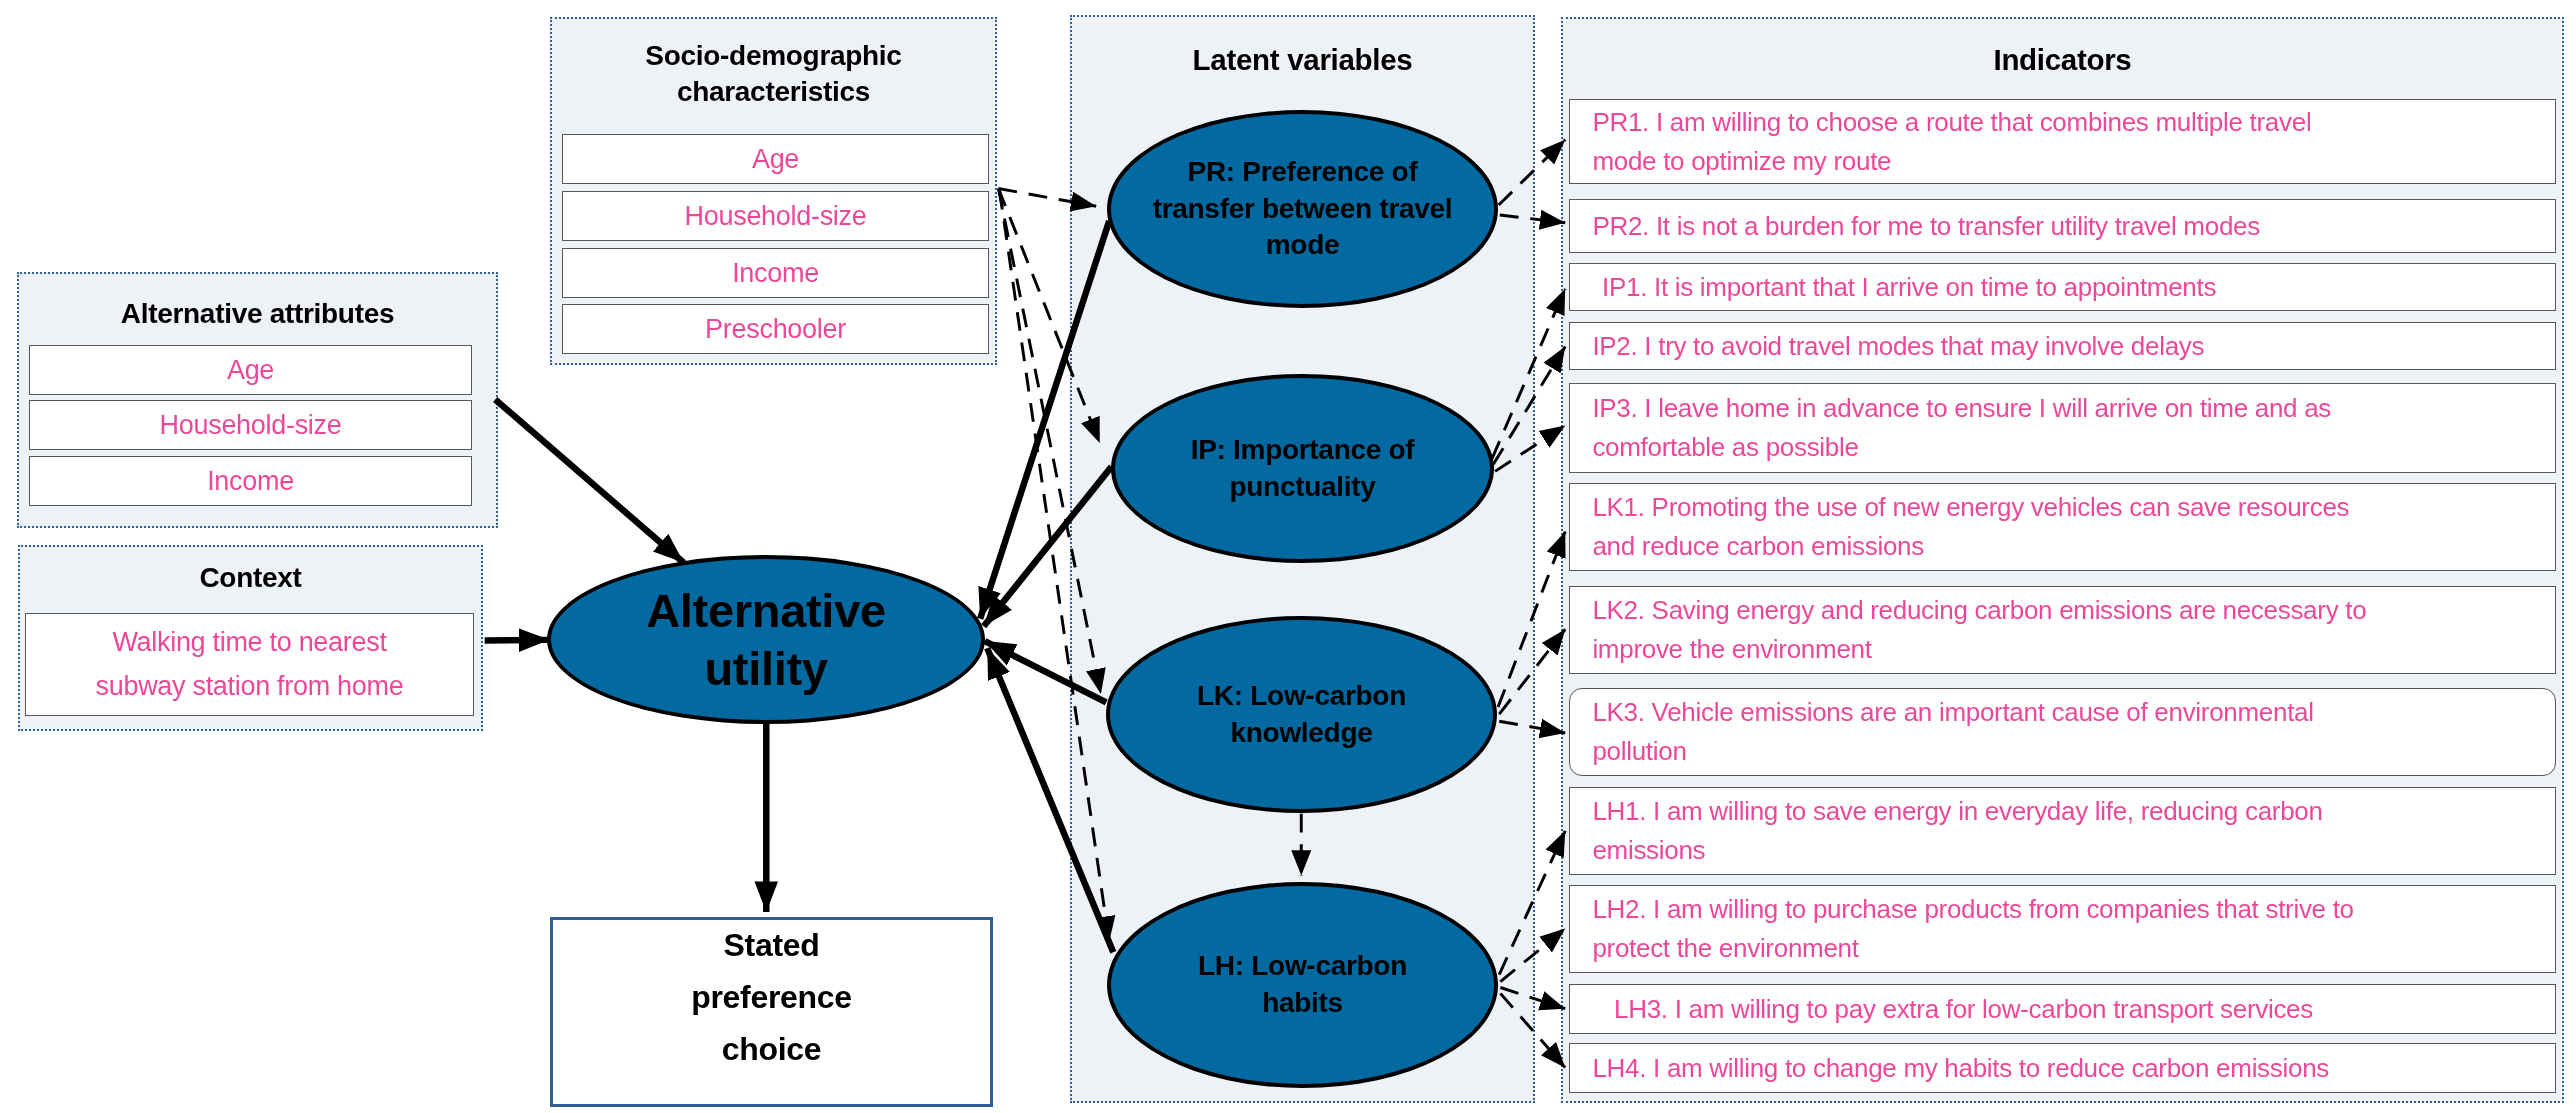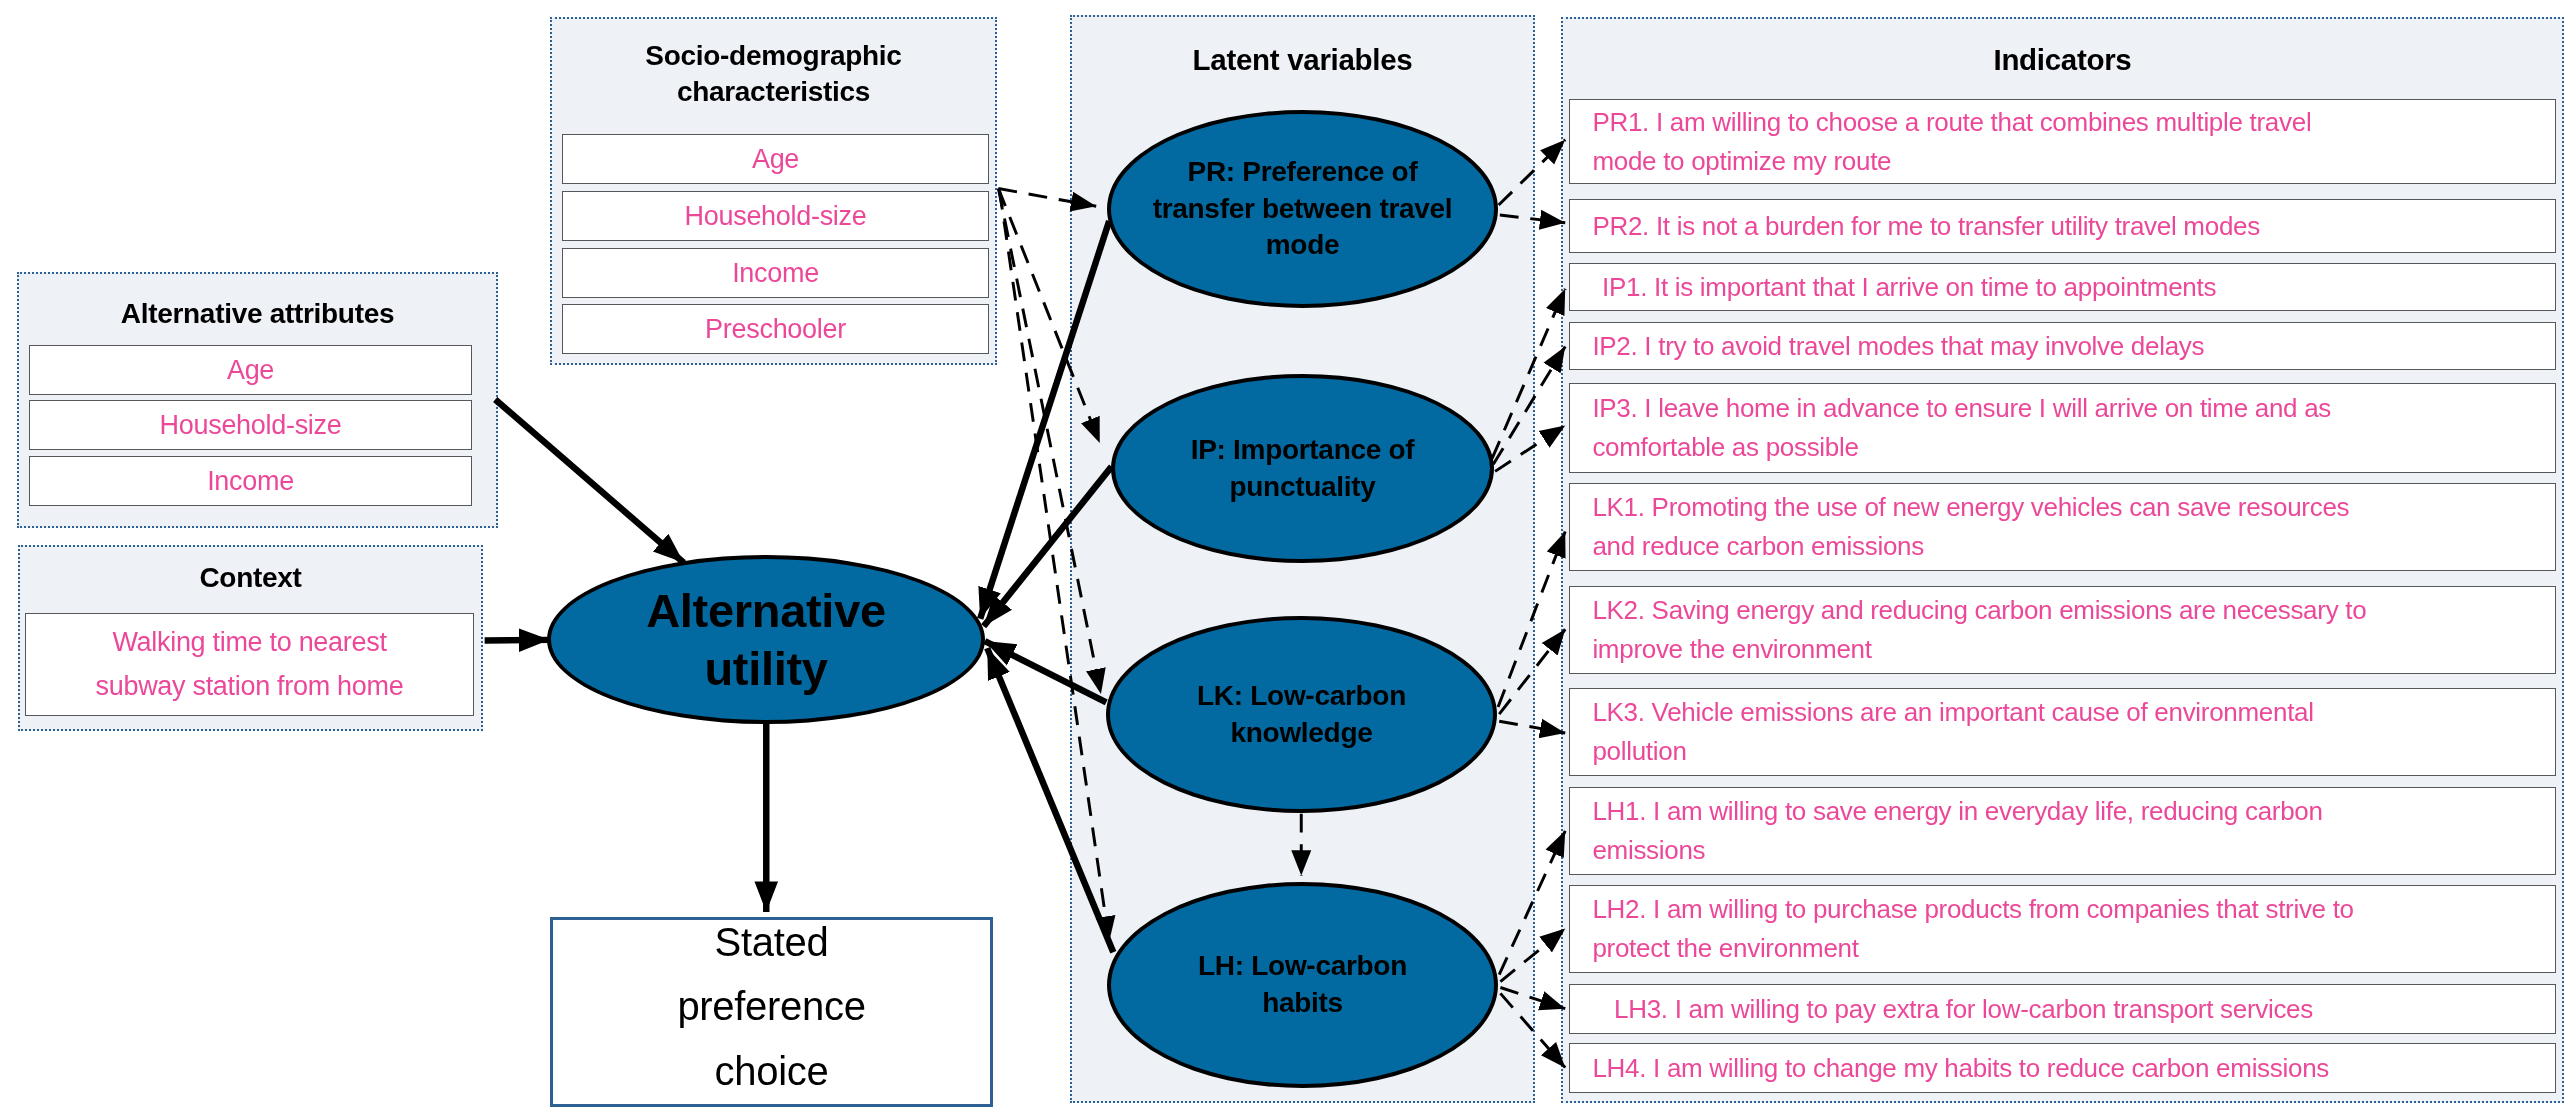--- a/index.html
+++ b/index.html
@@ -25,22 +25,22 @@
     padding:0 177px 0 22.4px;font-size:26px;line-height:1.5;
   }
   .ellipse{
     position:absolute;background:#0369a1;border:4.1px solid #000;border-radius:50%;
     box-sizing:border-box;display:flex;align-items:center;justify-content:center;
     text-align:center;font-weight:bold;
   }
   .ellipse span{display:inline-block;}
   .stated{
     position:absolute;background:#ffffff;border:3.5px solid #2e6093;box-sizing:border-box;
-    display:flex;align-items:flex-end;justify-content:center;text-align:center;
-    font-weight:normal;font-size:40px;line-height:1.62;
+    display:flex;align-items:flex-start;justify-content:center;text-align:center;
+    font-weight:bold;font-size:32px;line-height:1.62;
   }
   .stated span{display:inline-block;max-width:212px;}
   svg.wires{position:absolute;left:0;top:0;z-index:5;pointer-events:none;}
   .layer{position:absolute;left:0;top:0;z-index:2;}
 </style>
 </head>
 <body>
 
 <div class="canvas">
 
@@ -86,21 +86,21 @@
       </div>
     </div>
 
     <div class="cell ind" style="left:1569px;top:99px;width:987px;height:85px;">PR1. I am willing to choose a route that combines multiple travel mode to optimize my route</div>
     <div class="cell ind" style="left:1569px;top:199px;width:987px;height:54px;">PR2. It is not a burden for me to transfer utility travel modes</div>
     <div class="cell ind" style="left:1569px;top:263px;width:987px;height:48px;padding-left:32px;">IP1. It is important that I arrive on time to appointments</div>
     <div class="cell ind" style="left:1569px;top:322px;width:987px;height:48px;">IP2. I try to avoid travel modes that may involve delays</div>
     <div class="cell ind" style="left:1569px;top:383px;width:987px;height:90px;">IP3. I leave home in advance to ensure I will arrive on time and as comfortable as possible</div>
     <div class="cell ind" style="left:1569px;top:483px;width:987px;height:88px;">LK1. Promoting the use of new energy vehicles can save resources and reduce carbon emissions</div>
     <div class="cell ind" style="left:1569px;top:586px;width:987px;height:88px;">LK2. Saving energy and reducing carbon emissions are necessary to improve the environment</div>
-    <div class="cell ind" style="left:1569px;top:688px;width:987px;height:88px;">LK3. Vehicle emissions are an important cause of environmental pollution</div>
+    <div class="cell ind" style="left:1569px;top:688px;width:987px;height:88px;border-radius:13px;">LK3. Vehicle emissions are an important cause of environmental pollution</div>
     <div class="cell ind" style="left:1569px;top:787px;width:987px;height:88px;">LH1. I am willing to save energy in everyday life, reducing carbon emissions</div>
     <div class="cell ind" style="left:1569px;top:885px;width:987px;height:88px;">LH2. I am willing to purchase products from companies that strive to protect the environment</div>
     <div class="cell ind" style="left:1569px;top:984px;width:987px;height:50px;padding-left:44px;">LH3. I am willing to pay extra for low-carbon transport services</div>
     <div class="cell ind" style="left:1569px;top:1043px;width:987px;height:50px;">LH4. I am willing to change my habits to reduce carbon emissions</div>
 
     <div class="ellipse" style="left:1107px;top:110px;width:391px;height:198px;font-size:28px;line-height:1.32;">
       <span style="max-width:306px;">PR: Preference of transfer between travel mode</span>
     </div>
     <div class="ellipse" style="left:1111px;top:374px;width:383px;height:189px;font-size:28px;line-height:1.32;">
       <span style="max-width:306px;">IP: Importance of punctuality</span>

